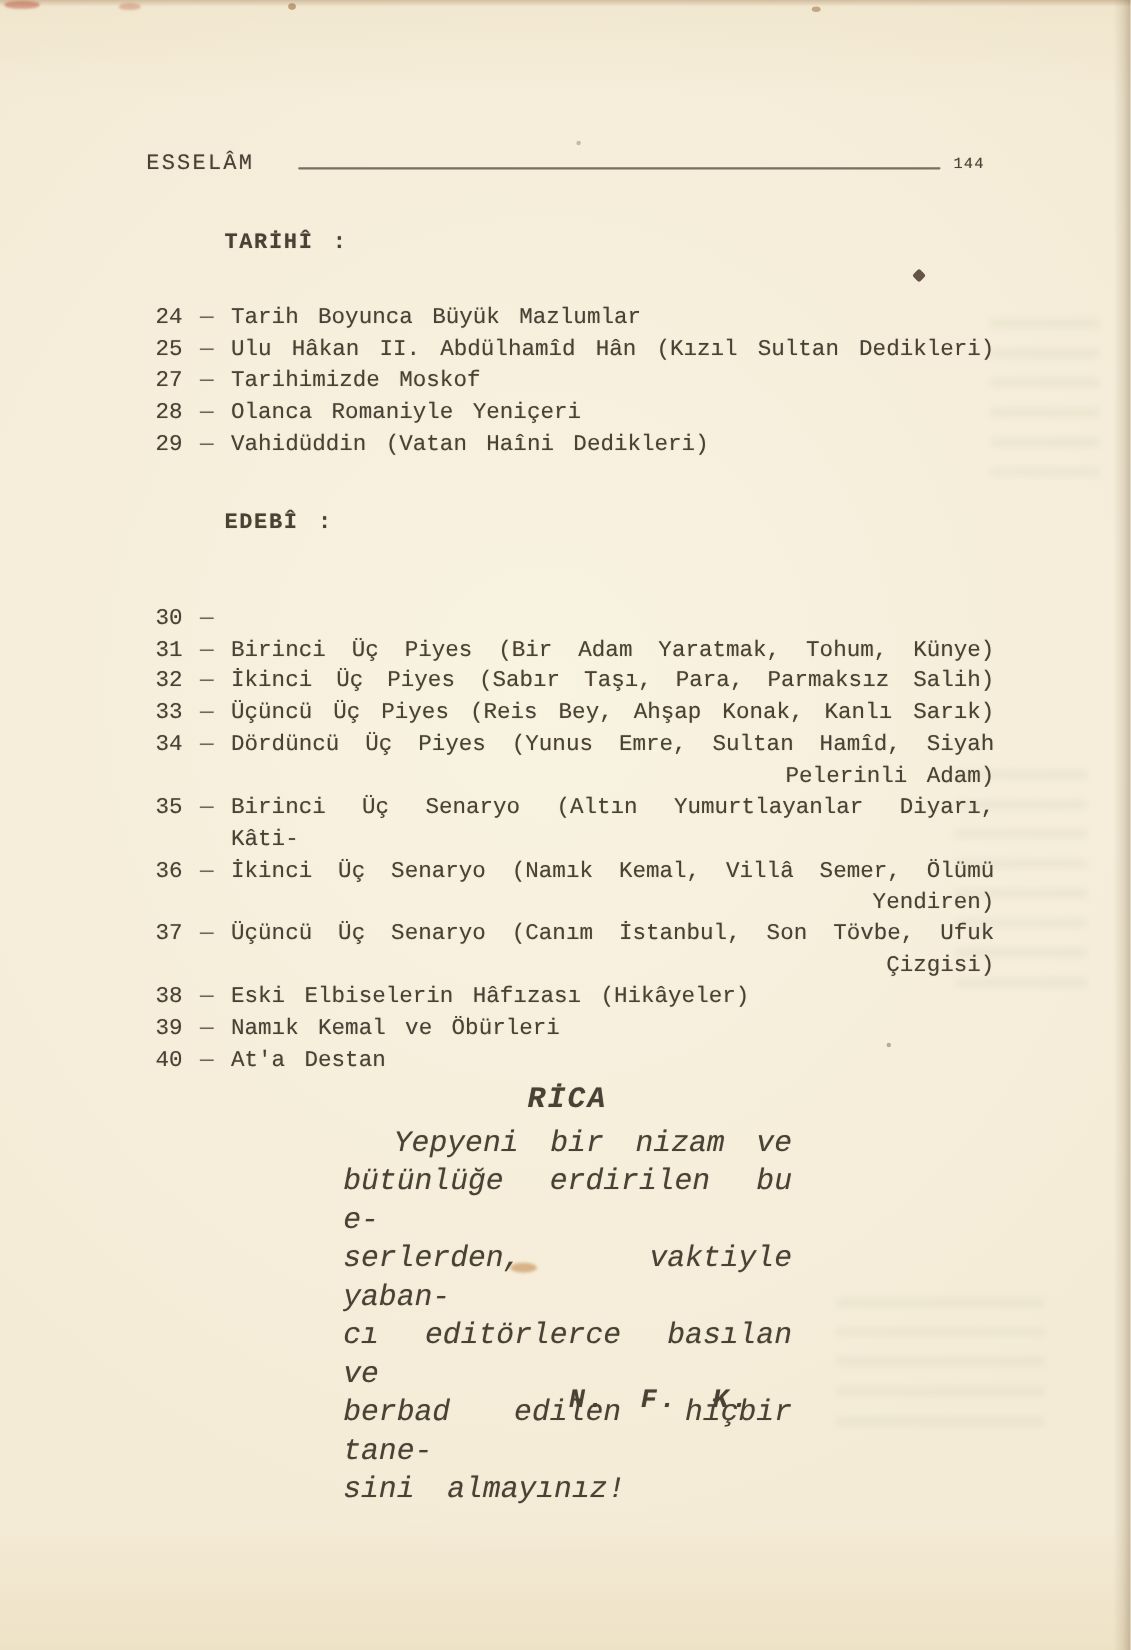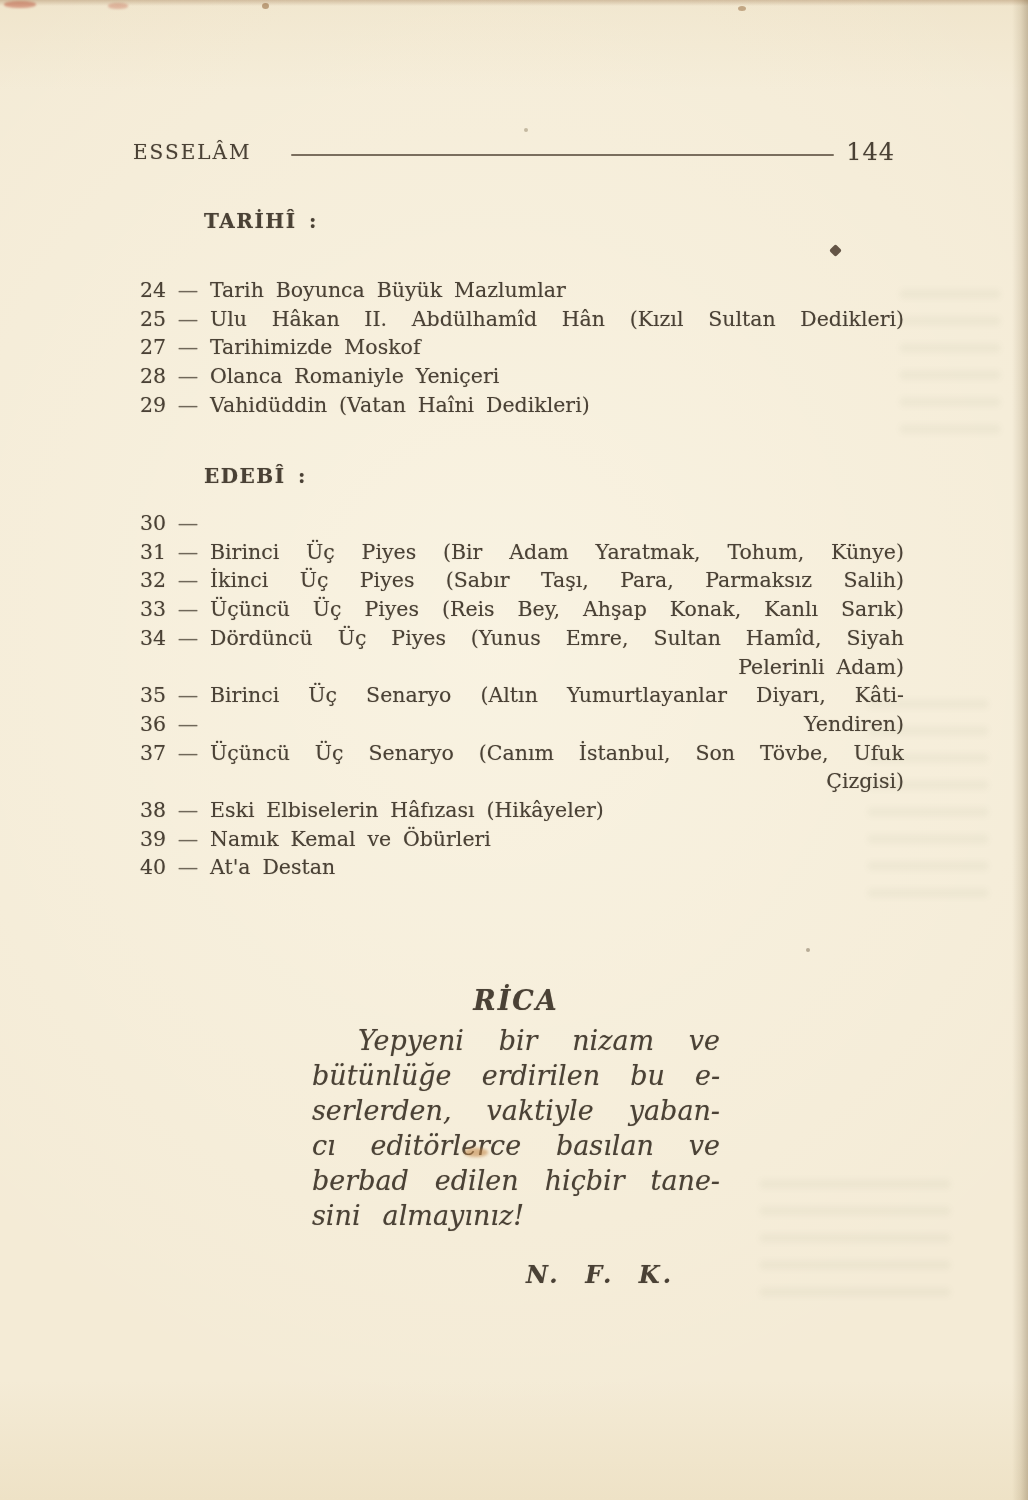--- a/index.html
+++ b/index.html
@@ -15,37 +15,37 @@
   .page::before{ 
     content:"";position:absolute;left:0;top:0;right:0;height:6px;
     background:linear-gradient(180deg,rgba(138,92,48,.30),rgba(138,92,48,0));
     pointer-events:none;
   }
   .page::after{ 
     content:"";position:absolute;top:0;right:0;bottom:0;width:16px;
     background:linear-gradient(90deg,rgba(118,94,54,0),rgba(118,94,54,.14) 55%,rgba(96,72,38,.30) 100%);
     pointer-events:none;
   }
-  .ink{text-shadow:0 0 1px rgba(74,65,53,.38);}
+  .ink{text-shadow:0 0 1px rgba(74,65,53,.38);font-family:Liberation Mono, monospace;}
 
   
   .header{position:absolute;top:138px;left:133px;width:762px;display:flex;align-items:center;}
   .journal{font-size:20px;letter-spacing:2px;white-space:nowrap;}
   .rule{flex:1;height:2px;background:#574a3b;opacity:.78;margin:6px 12px 0 40px;border-radius:1px;}
-  .pageno{font-size:24px;letter-spacing:1px;white-space:nowrap;}
+  .pageno{font-size:14px;letter-spacing:1px;white-space:nowrap;}
 
   
   .sec-h{position:absolute;left:204px;font-size:20px;font-weight:bold;letter-spacing:1.5px;word-spacing:4px;}
   .sec-h.tarihi{top:209px;}
   .sec-h.edebi{top:464px;}
 
   
   .list{position:absolute;left:128px;width:776px;font-size:20.5px;line-height:28.7px;}
   .list.tarihi{top:276px;}
-  .list.edebi{top:509px;}
+  .list.edebi{top:549px;}
   .row{display:flex;align-items:baseline;}
   .num{width:38px;text-align:right;flex:none;}
   .dash{width:44px;text-align:center;flex:none;opacity:.78;}
   .txt{flex:1;min-width:0;}
   .line{display:block;word-spacing:.26em;}
   .line.fill{text-align:justify;text-align-last:justify;}
   .line.cont{text-align:right;}
 
   
   .notice{position:absolute;left:312px;top:983px;width:408px;font-style:italic;font-size:27px;line-height:35px;}
@@ -164,20 +164,21 @@
       <span class="num">35</span>
       <span class="dash">—</span>
       <span class="txt">
         <span class="line fill">Birinci Üç Senaryo (Altın Yumurtlayanlar Diyarı, Kâti-</span>
       </span>
     </div>
     <div class="row">
       <span class="num">36</span>
       <span class="dash">—</span>
       <span class="txt">
+        <span class="line fill">İkinci Üç Senaryo (Namık Kemal, Villâ Semer, Ölümü</span>
         <span class="line cont">Yendiren)</span>
       </span>
     </div>
     <div class="row">
       <span class="num">37</span>
       <span class="dash">—</span>
       <span class="txt">
         <span class="line fill">Üçüncü Üç Senaryo (Canım İstanbul, Son Tövbe, Ufuk</span>
         <span class="line cont">Çizgisi)</span>
       </span>

